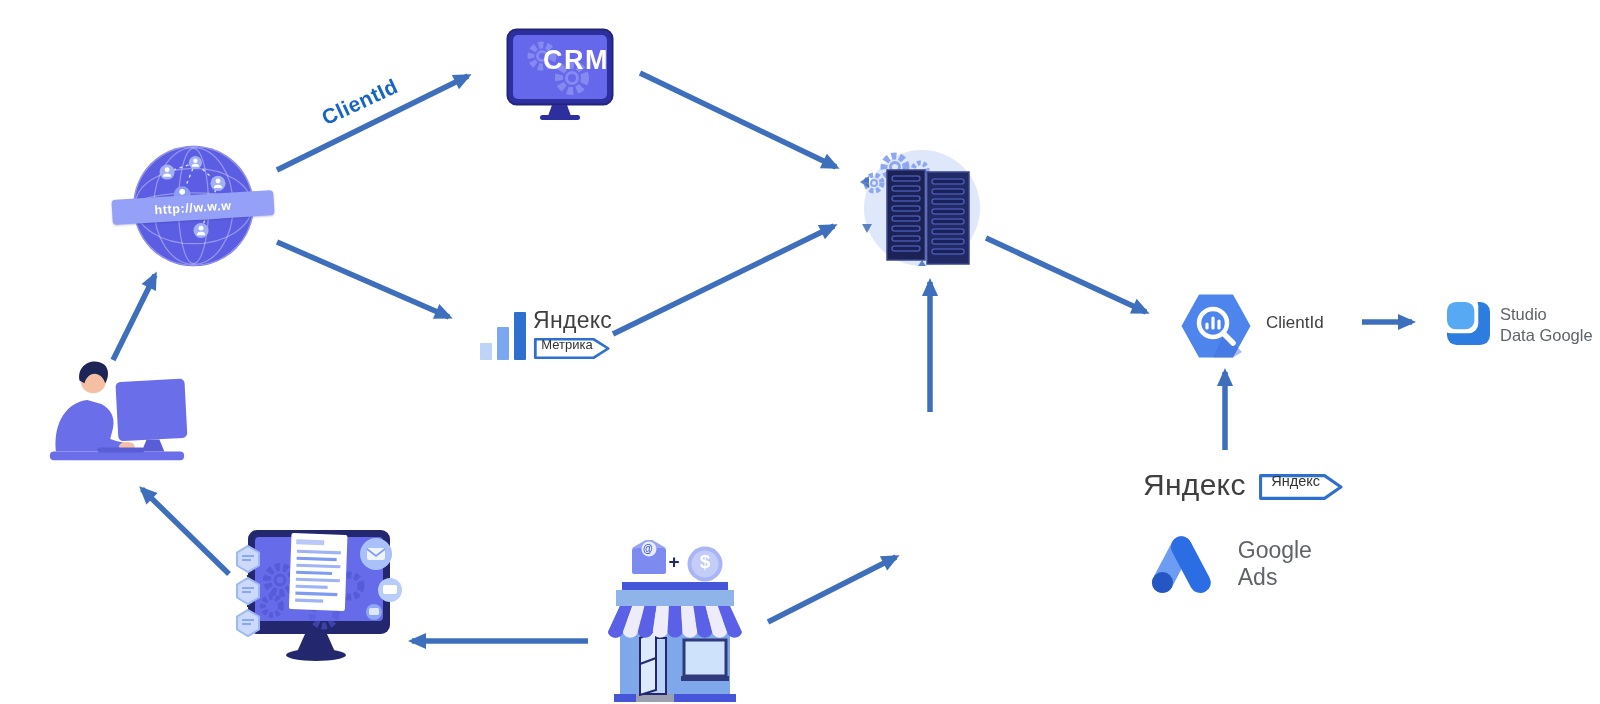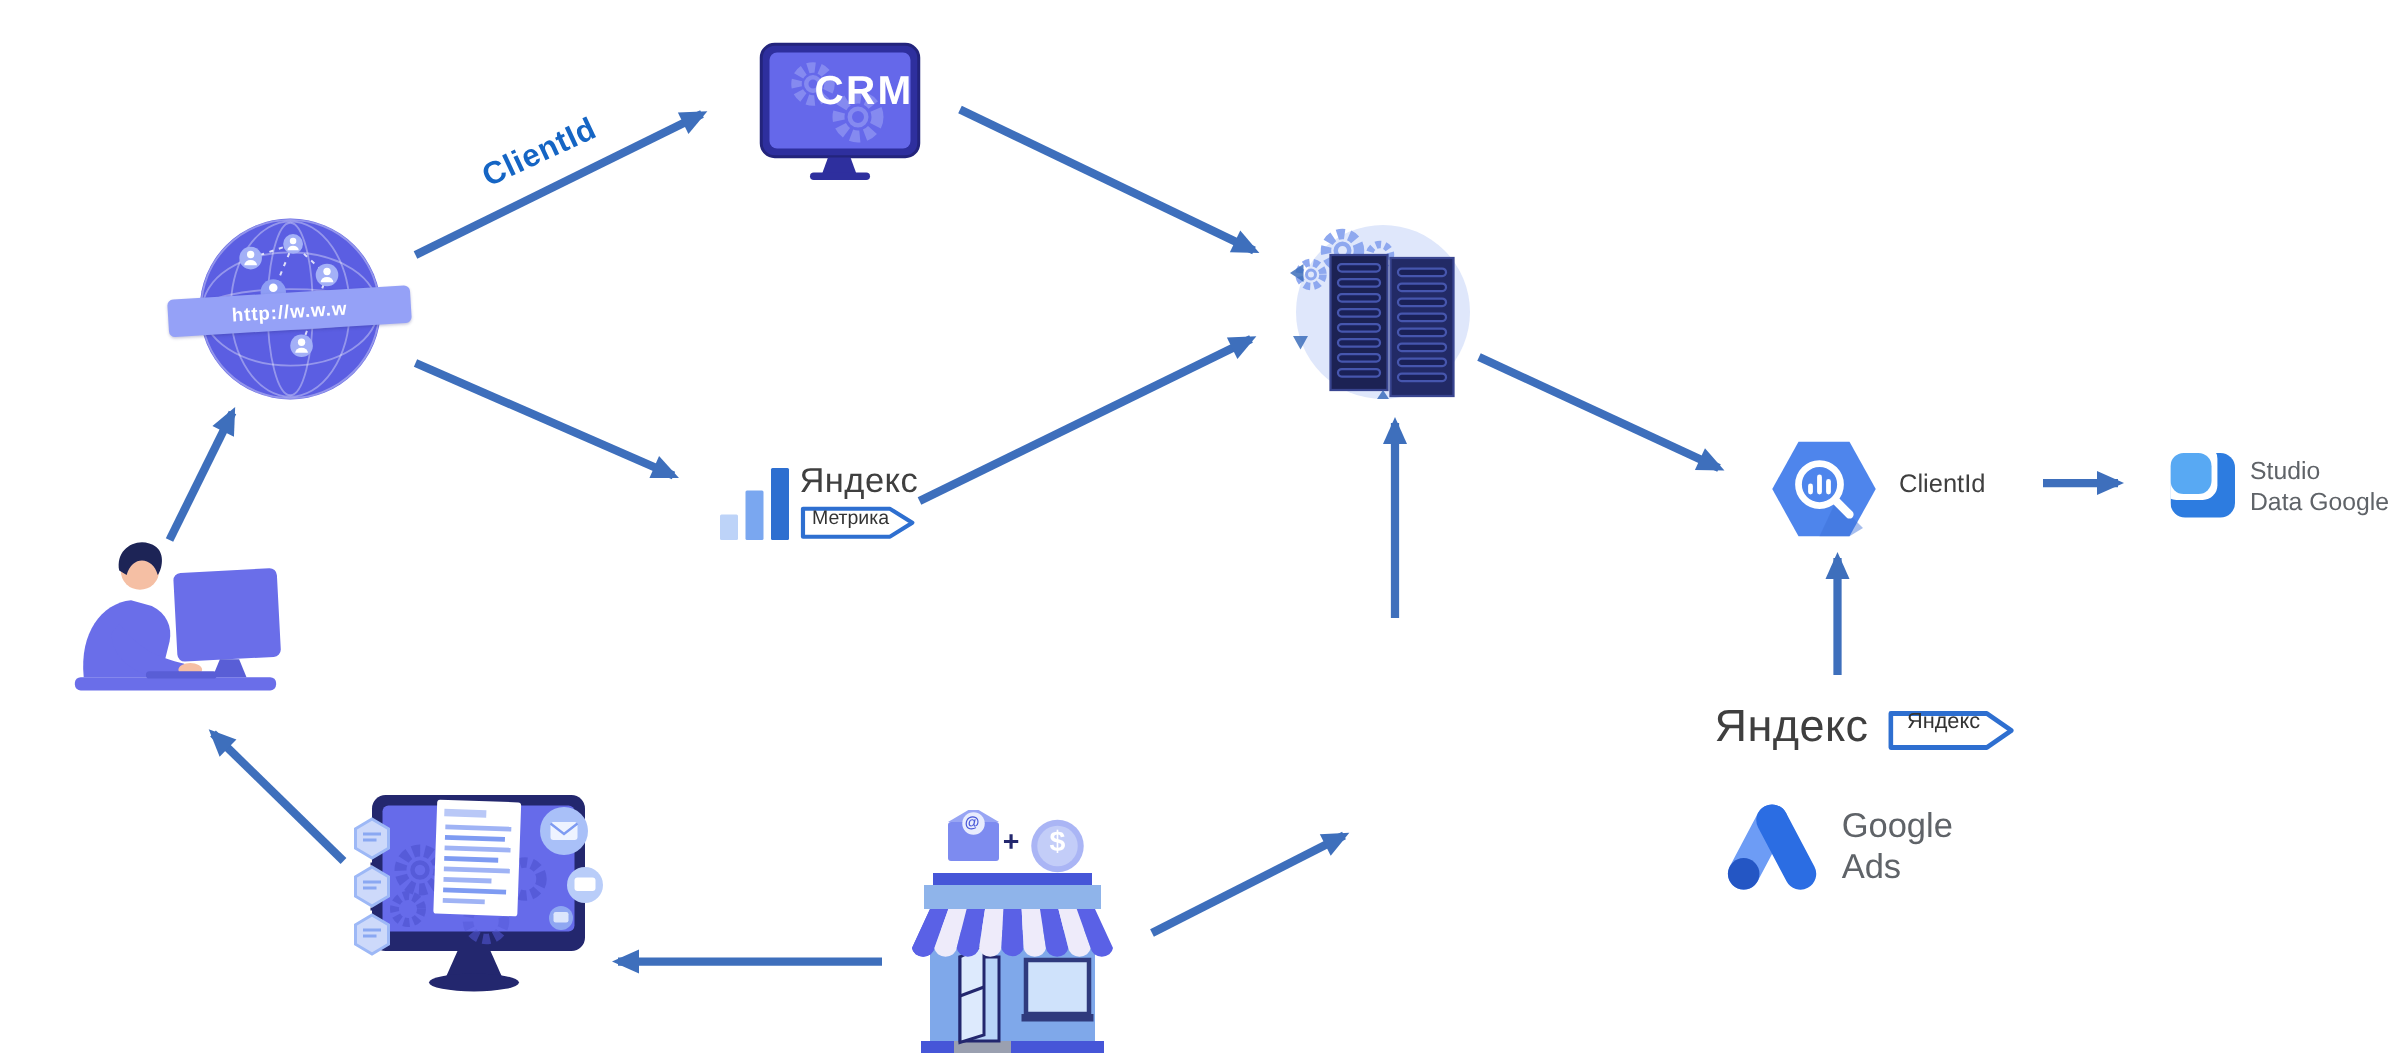--- a/index.html
+++ b/index.html
@@ -57,21 +57,21 @@
   
   .csv{left:855px;top:424px;width:115px;height:106px;}
   .csv-label{position:absolute;left:30px;top:13px;width:62px;text-align:center;
     color:#fff;font-size:17px;font-weight:800;letter-spacing:1.5px;}
 
   
   .direct{left:1143px;top:468px;display:flex;align-items:center;gap:12px;}
   .direct .brand-name{font-size:30px;}
 
   
-  .googleads{left:1141px;top:530px;display:flex;align-items:center;gap:6px;}
+  .googleads{left:1141px;top:530px;display:flex;align-items:center;gap:16px;}
   .googleads-label{font-size:23px;color:var(--google-gray,#5f6368);}
 
   
   .shop{left:600px;top:540px;width:150px;height:162px;}
   .shop-at{position:absolute;left:42px;top:3px;width:12px;text-align:center;font-size:10px;font-weight:bold;color:#4656d8;}
   .shop-plus{position:absolute;left:66px;top:11px;width:16px;text-align:center;font-size:19px;font-weight:bold;color:#23276e;}
   .shop-dollar{position:absolute;left:97px;top:11px;width:16px;text-align:center;font-size:19px;font-weight:bold;color:#fff;}
 
   
   .person{left:42px;top:352px;width:148px;height:113px;}

